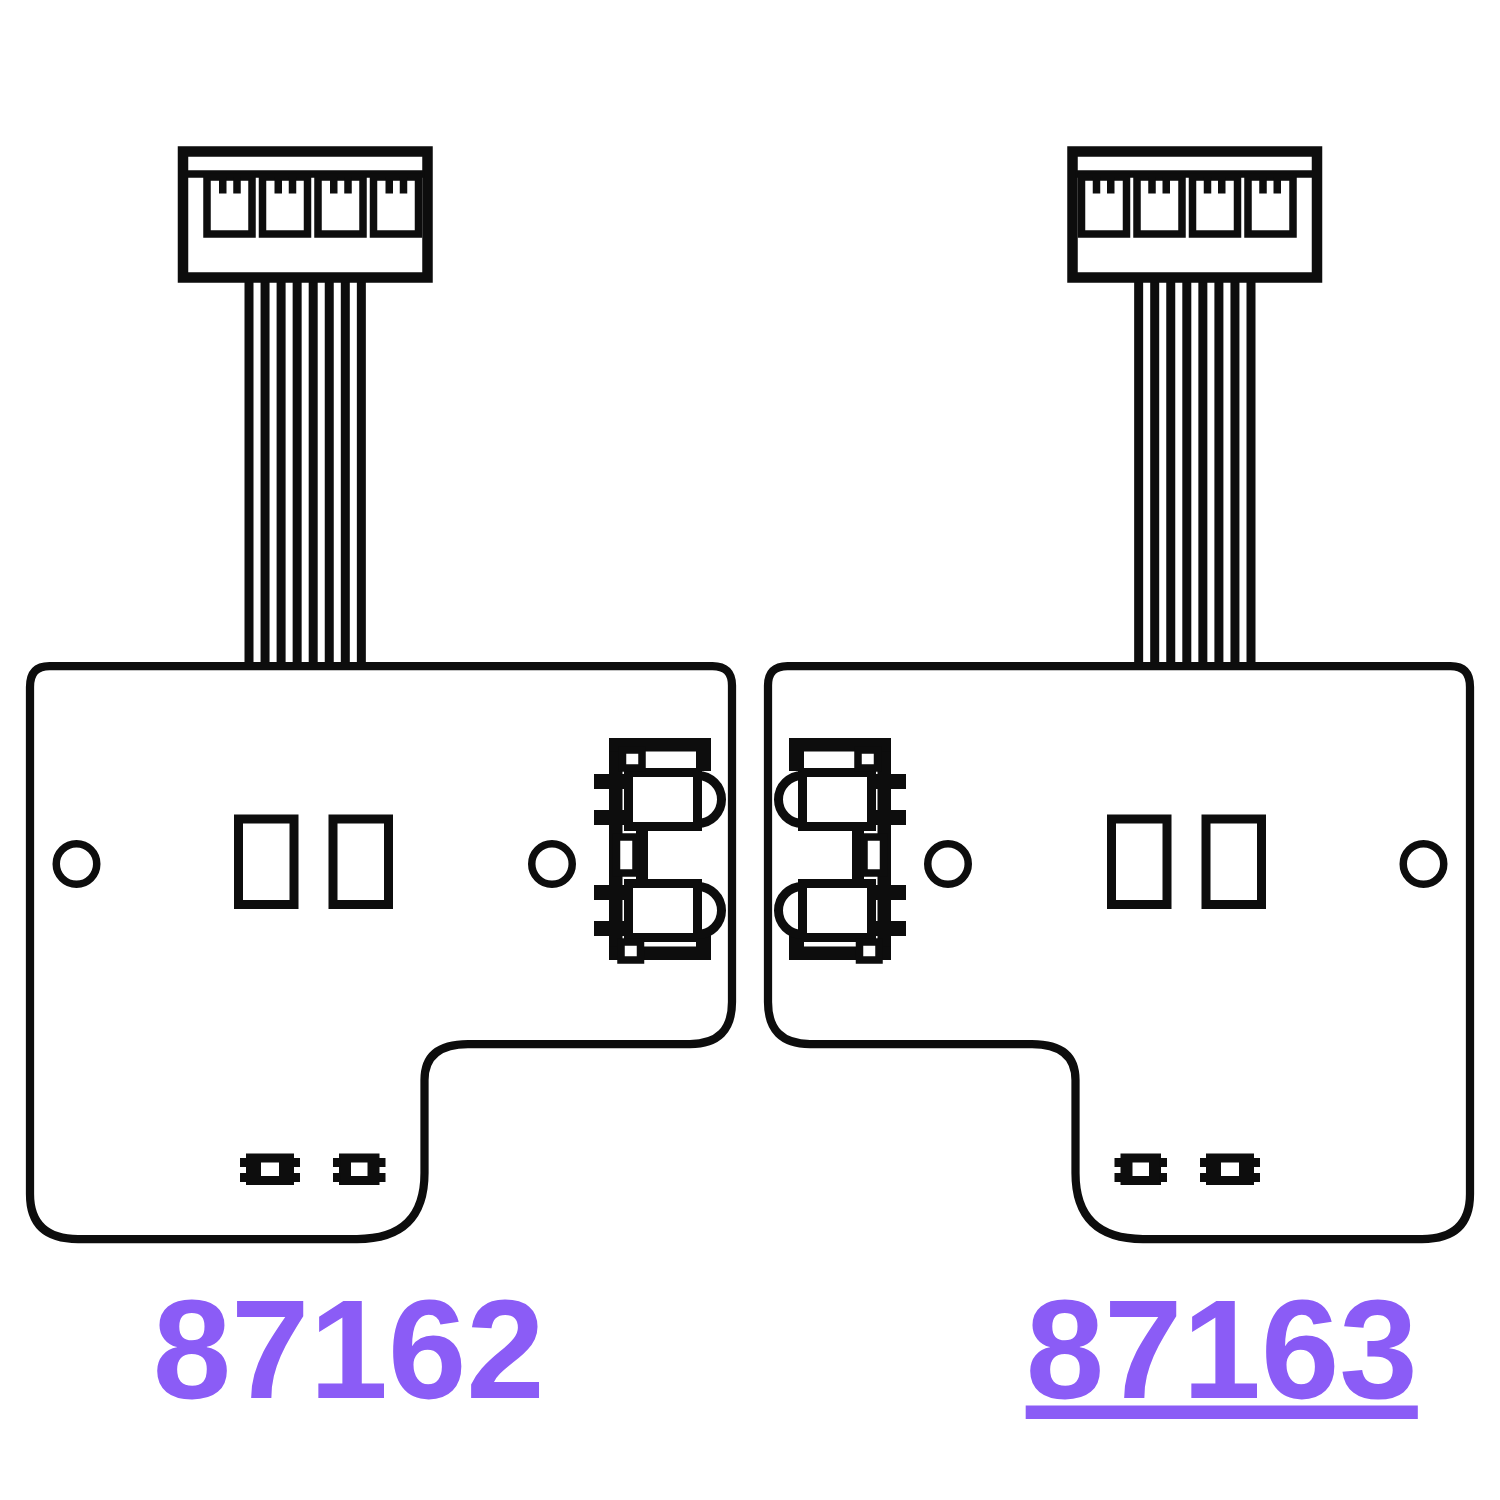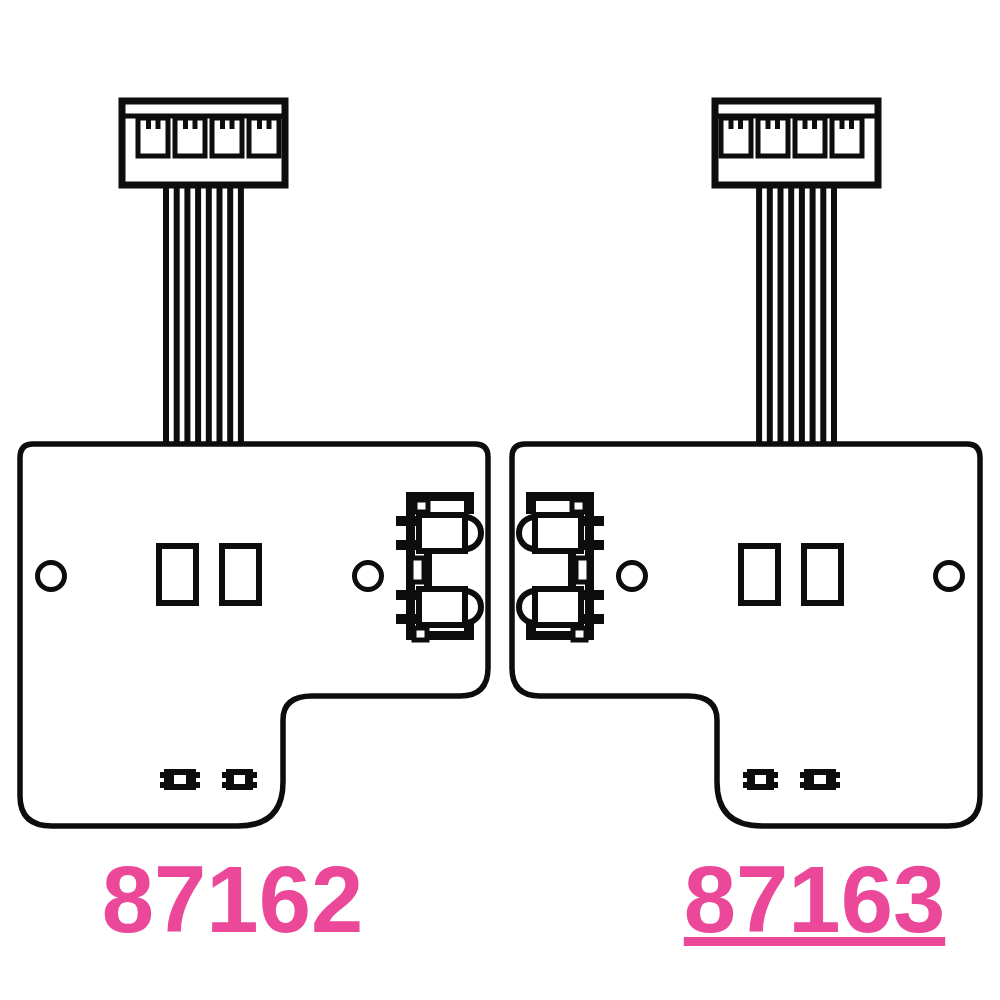--- a/index.html
+++ b/index.html
@@ -23,21 +23,21 @@
   .part-label {
     position: absolute;
     top: 853px;
     width: 405px;
     text-align: center;
     font-family: "Liberation Sans", sans-serif;
     font-size: 94px;
     font-weight: bold;
     line-height: 1;
     letter-spacing: 0px;
-    color: #ec4899;
+    color: #8b5cf6;
     user-select: none;
   }
   #label-left  { left: 30px;  }
   #label-right { left: 612px; text-decoration: underline; }
 </style>
 </head>
 <body>
 
 <div id="canvas">
 

